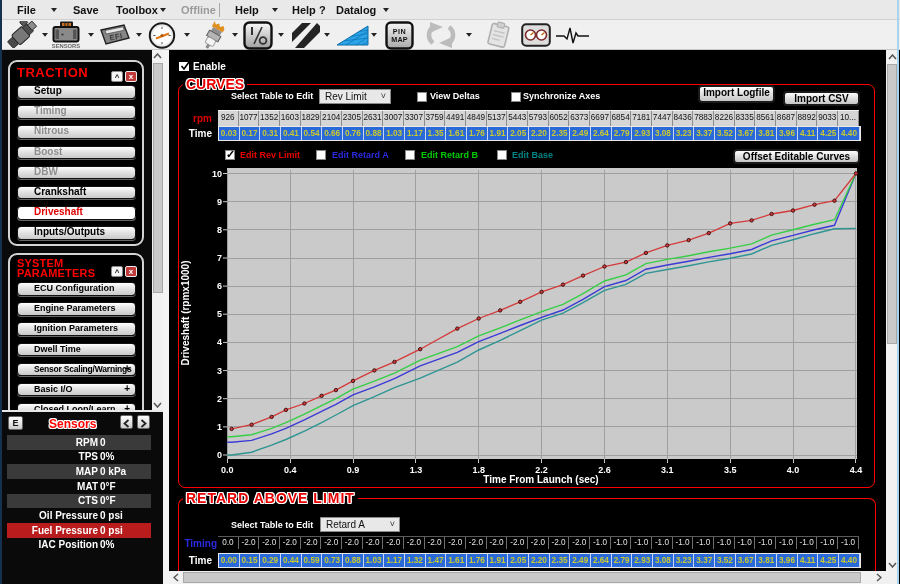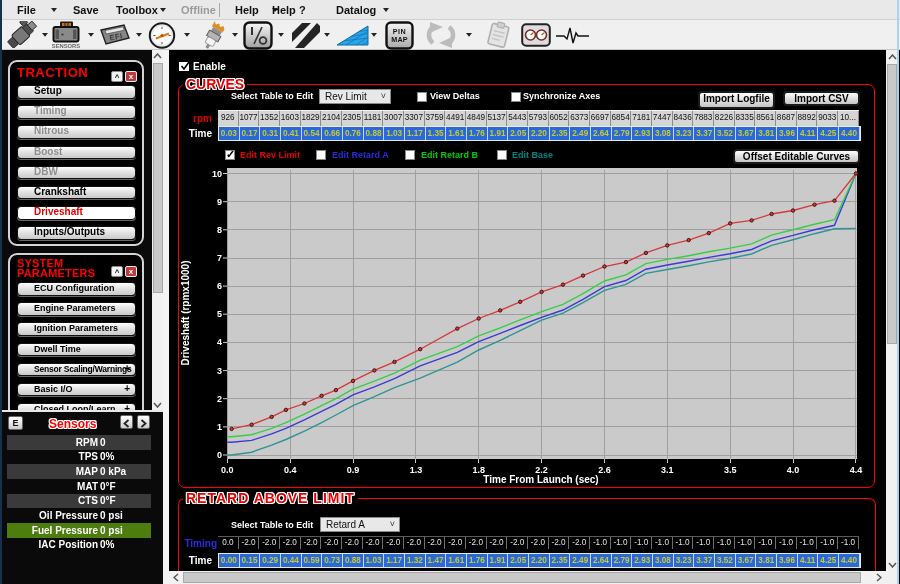--- a/index.html
+++ b/index.html
@@ -55,21 +55,21 @@
 <div class="menubar">
  <span class="mi" style="left:17px">File</span>
     <span class="mar" style="left:51px"></span>
  <span class="mi" style="left:73px">Save</span>
  <span class="mi" style="left:116px">Toolbox</span>
     <span class="mar" style="left:160px"></span>
  <span class="mi off" style="left:181px">Offline</span>
  <span class="msep" style="left:219px"></span>
  <span class="mi" style="left:235px">Help</span>
     <span class="mar" style="left:272px"></span>
- <span class="mi" style="left:272px">Help ?</span>
+ <span class="mi" style="left:292px">Help ?</span>
  <span class="mi" style="left:336px">Datalog</span>
     <span class="mar" style="left:383px"></span>
 </div>
 <div class="toolbar">
     <svg class="abs" style="left:5px;top:1px" width="34" height="27" viewBox="0 0 34 27">
 <g transform="rotate(-42 17 13)">
         <rect x="1" y="9" width="7" height="9" rx="1" fill="#4a4a4a" stroke="#222" stroke-width="0.8"></rect>
         <rect x="8" y="7" width="14" height="13" rx="2" fill="#787878" stroke="#222" stroke-width="1"></rect>
         <rect x="21.5" y="8.5" width="6" height="10" fill="#4f4f4f" stroke="#222" stroke-width="0.8"></rect>
         <rect x="27" y="10" width="6" height="7" fill="#8d8d8d" stroke="#222" stroke-width="0.9"></rect>
@@ -274,21 +274,21 @@
         <span class="sv">0°F</span>
       </div>
       <div class="srow" style="background:#3a3a3a">
         <span class="sk">CTS</span>
         <span class="sv">0°F</span>
       </div>
       <div class="srow" style="background:transparent">
         <span class="sk">Oil Pressure</span>
         <span class="sv">0 psi</span>
       </div>
-      <div class="srow" style="background:#4d7c0f">
+      <div class="srow" style="background:#b91c1c">
         <span class="sk">Fuel Pressure</span>
         <span class="sv">0 psi</span>
       </div>
       <div class="srow" style="background:transparent">
         <span class="sk">IAC Position</span>
         <span class="sv">0%</span>
       </div>
     </div>
 </div>
 <div class="main"></div>
@@ -299,32 +299,32 @@
 <div class="abs" style="left:193px;top:61px;color:#fff;font-weight:bold;font-size:10px">Enable</div>
 
 <div class="redpanel" style="left:178px;top:84px;width:697px;height:404px"></div>
 <div class="rlabel" style="left:183px;top:76px;font-size:14px">CURVES</div>
 <div class="wlab" style="left:231px;top:91px">Select Table to Edit</div>
 <div class="combo" style="left:319px;top:89px;width:72px;height:15px">Rev Limit<span class="chev">˅</span></div>
 <div class="cb" style="left:417px;top:92px"></div>
 <div class="wlab" style="left:430px;top:91px">View Deltas</div>
 <div class="cb" style="left:511px;top:92px"></div>
 <div class="wlab" style="left:523px;top:91px">Synchronize Axes</div>
-<div class="wbtn" style="left:698px;top:91px;width:77px;height:18px;line-height:11px">Import Logfile</div>
+<div class="wbtn" style="left:698px;top:85px;width:77px;height:18px;line-height:11px">Import Logfile</div>
 <div class="wbtn" style="left:783px;top:91px;width:77px;height:15px;line-height:11px">Import CSV</div>
 <div class="abs" style="left:192px;top:113px;width:20px;text-align:right;color:#e00000;font-weight:bold;font-size:10px">rpm</div>
 <div class="row" style="left:218px;top:110px;border-top:1px solid #f0f0f0;border-bottom:1px solid #555">
     <div class="rc">926</div>
     <div class="rc">1077</div>
     <div class="rc">1352</div>
     <div class="rc">1603</div>
     <div class="rc">1829</div>
     <div class="rc">2104</div>
     <div class="rc">2305</div>
-    <div class="rc">1181</div>
+    <div class="rc">2631</div>
     <div class="rc">3007</div>
     <div class="rc">3307</div>
     <div class="rc">3759</div>
     <div class="rc">4491</div>
     <div class="rc">4849</div>
     <div class="rc">5137</div>
     <div class="rc">5443</div>
     <div class="rc">5793</div>
     <div class="rc">6052</div>
     <div class="rc">6373</div>

